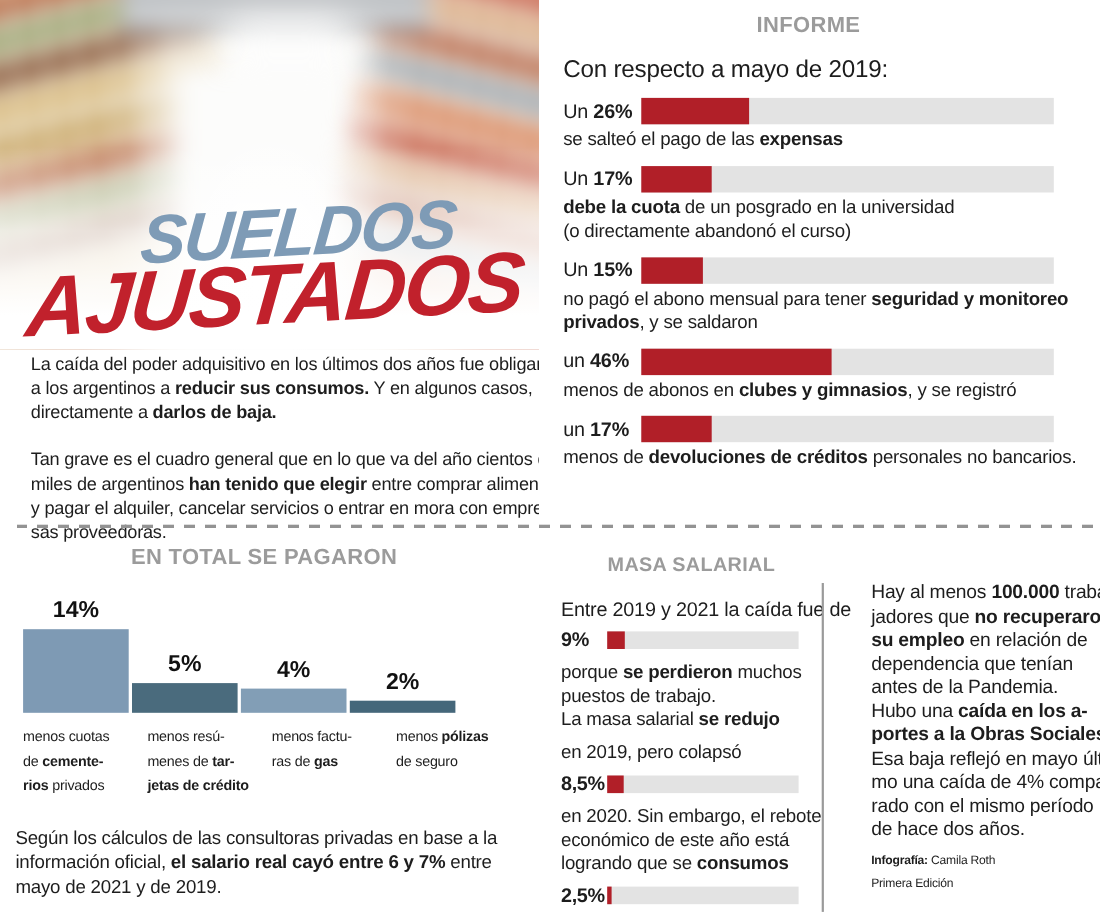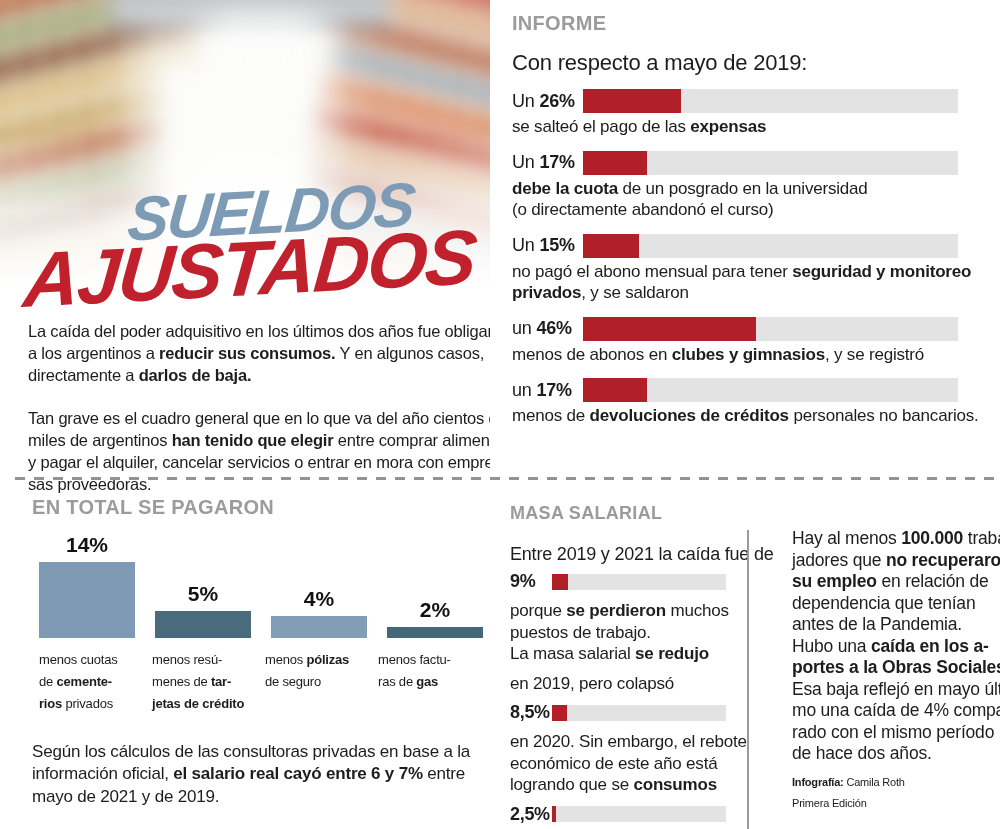--- a/index.html
+++ b/index.html
@@ -3,21 +3,21 @@
 <meta charset="utf-8">
 <style>
   html,body{margin:0;padding:0;}
   body{
     position:relative;width:1000px;height:829px;background:#fff;overflow:hidden;
     font-family:"Liberation Sans",sans-serif;color:#1d1d1d;
     --red-bar:#b11f28;--red-title:#c1212c;--steel-title:#7e9bb6;
     --gray-header:#9b9b9b;--track-gray:#e3e3e3;
   }
   b{font-weight:bold;}
-  .sec-head{font-size:20px;font-weight:bold;color:var(--gray-header);letter-spacing:.3px;}
+  .sec-head{font-size:20px;font-weight:bold;color:var(--gray-header);letter-spacing:.3px;text-align:center;}
 
   
   .photo{position:absolute;left:0;top:0;width:490px;height:318px;overflow:hidden;background:#f6f5f2;}
   .blurwrap{position:absolute;left:-25px;top:-25px;right:-25px;bottom:-25px;filter:blur(10px);}
   .shelf-left{position:absolute;left:-40px;top:-30px;width:280px;height:380px;transform:rotate(-14deg);
     background:
       repeating-linear-gradient(100deg,rgba(255,255,255,.5) 0 6px,rgba(255,255,255,0) 6px 28px),
       repeating-linear-gradient(180deg,#caa96a 0 26px,#efe3c8 26px 34px,#b5653f 34px 58px,#e9e6da 58px 66px,#97a06b 66px 88px,#f2ead6 88px 96px,#8a5a3c 96px 120px,#e9dfc9 120px 128px,#d8b97c 128px 152px,#f4efe2 152px 160px);}
   .shelf-right{position:absolute;right:-40px;top:-30px;width:240px;height:380px;transform:rotate(14deg);
     background:
@@ -49,22 +49,22 @@
   .i-label{width:71px;flex:none;font-size:18px;letter-spacing:-.2px;}
   .i-track{flex:1;height:24px;background:var(--track-gray);}
   .i-fill{height:100%;background:var(--red-bar);}
   .i-caption{margin-top:7px;font-size:17px;line-height:21.5px;letter-spacing:-.2px;white-space:nowrap;}
 
   
   .dash-divider{position:absolute;left:15px;top:477px;width:985px;height:3px;
     background:repeating-linear-gradient(90deg,#939393 0 10px,rgba(0,0,0,0) 10px 19px);}
 
   
-  .entotal{position:absolute;left:32px;top:496px;width:452px;}
-  .e-cols{display:flex;align-items:flex-end;gap:20px;margin-top:14px;padding-left:7px;}
+  .entotal{position:absolute;left:14px;top:496px;width:452px;}
+  .e-cols{display:flex;align-items:flex-end;gap:3px;margin-top:24px;padding-left:7px;}
   .e-col{width:96px;flex:none;display:flex;flex-direction:column;align-items:center;justify-content:flex-end;}
   .e-pct{font-size:21px;font-weight:bold;color:#111;margin-bottom:5px;}
   .e-bar{width:100%;}
   .e-caps{display:flex;gap:17px;margin-top:11px;padding-left:7px;}
   .e-cap{width:96px;flex:none;font-size:13px;line-height:22px;letter-spacing:-.2px;white-space:nowrap;}
   .e-foot{margin-top:26px;font-size:17px;line-height:22.5px;letter-spacing:-.2px;white-space:nowrap;}
 
   
   .masa{position:absolute;left:510px;top:503px;width:237px;}
   .masa .sec-head{font-size:18px;}
@@ -173,22 +173,22 @@
         <div class="e-bar" style="height:21.6px;background:#829eb6"></div>
       </div>
       <div class="e-col">
         <div class="e-pct">2%</div>
         <div class="e-bar" style="height:10.8px;background:#45677a"></div>
       </div>
     </div>
   <div class="e-caps" id="entotal-caps">
       <div class="e-cap">menos cuotas<br>de <b>cemente-</b><br><b>rios</b> privados</div>
       <div class="e-cap">menos resú-<br>menes de <b>tar-</b><br><b>jetas de crédito</b></div>
+      <div class="e-cap">menos factu-<br>ras de <b>gas</b></div>
       <div class="e-cap">menos <b>pólizas</b><br>de seguro</div>
-      <div class="e-cap">menos factu-<br>ras de <b>gas</b></div>
     </div>
   <div class="e-foot">Según los cálculos de las consultoras privadas en base a la<br>información oficial, <b>el salario real cayó entre 6 y 7%</b> entre<br>mayo de 2021 y de 2019.</div>
 </div>
 
 <div class="masa">
   <div class="sec-head">MASA SALARIAL</div>
   <div class="m-intro">Entre 2019 y 2021 la caída fue de</div>
   <div id="masa-rows">
       <div>
         <div class="m-row">

